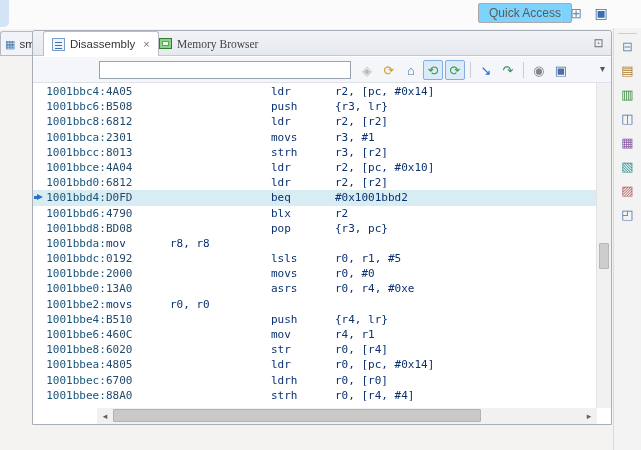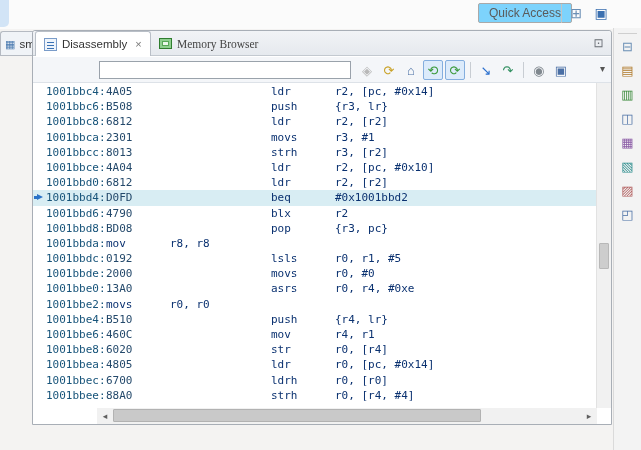--- a/index.html
+++ b/index.html
@@ -16,21 +16,21 @@
   .ticon { width:18px; height:18px; font-size:14px; line-height:18px; text-align:center; }
 
   
   .left-view { position:absolute; left:0; top:31px; width:33px; height:25px; background:#f0f3f7; border:1px solid #b5bac2; border-right:none; border-radius:3px 0 0 0; display:flex; align-items:center; gap:4px; padding-left:4px; overflow:hidden; font-size:11.5px; color:#333; white-space:nowrap; }
   .mini-icon { font-size:11px; line-height:12px; }
 
   
   .panel { position:absolute; left:32px; top:30px; width:580px; height:395px; background:#fff; border:1px solid #a8aeb6; border-radius:3px 3px 0 0; }
   .tabbar { position:absolute; left:0; top:0; right:0; height:25px; background:linear-gradient(#f1f3f6,#e5e9ee); border-bottom:1px solid #c3c9d0; border-radius:3px 3px 0 0; }
   .tab { position:absolute; top:0; height:25px; display:flex; align-items:center; gap:5px; padding:0 8px; font-size:11.5px; color:#333; white-space:nowrap; }
-  .tab.active { left:2px; background:#fff; border:1px solid #b9bfc7; border-bottom:none; border-radius:3px 3px 0 0; }
+  .tab.active { left:10px; background:#fff; border:1px solid #b9bfc7; border-bottom:none; border-radius:3px 3px 0 0; }
   .tab.inactive { left:118px; color:#444;font-family:Liberation Serif, serif; }
   .icon-disasm { width:13px; height:13px; border:1px solid #7a9cc9; background:#eef4fb; position:relative; flex:0 0 auto; }
   .icon-disasm::before { content:""; position:absolute; left:2px; right:2px; top:3px; height:8px; background:repeating-linear-gradient(#3a72b5 0 1px, transparent 1px 3px); }
   .icon-memory { width:13px; height:11px; background:#8fcf8f; border:1px solid #2f7d2f; position:relative; flex:0 0 auto; }
   .icon-memory::before { content:""; position:absolute; inset:2px; background:#eaf7ea; border:1px solid #57a757; }
   .tab-close { font-size:11px; color:#777; margin-left:3px; line-height:11px; }
   .minimize-btn { position:absolute; right:5px; top:5px; width:15px; height:15px; color:#6a6f76; font-size:12px; line-height:15px; text-align:center; }
 
   
   .vtoolbar { position:absolute; left:0; top:26px; right:0; height:26px; background:#f4f6f9; border-bottom:1px solid #dde2e8; }
@@ -40,21 +40,21 @@
   .tb-icon.pressed { background:#dcebfb; border-color:#84aede; }
   .tb-sep { width:1px; height:16px; background:#c8cdd3; margin:0 3px; }
   .menu-chevron { position:absolute; right:6px; top:7px; font-size:10px; color:#555; line-height:10px; }
 
   
   .content { position:absolute; left:0; top:52px; right:0; bottom:16px; background:#fff; overflow:hidden; }
   .rows { position:absolute; left:0; top:1px; right:15px; }
   .asm-row { position:relative; height:15.2px; line-height:15.2px; font-family:"DejaVu Sans Mono",monospace; font-size:11px; padding-left:13px; white-space:nowrap; display:flex; }
   .asm-row.hl-green { background:#cfe3a6; }
   .asm-row.hl-blue  { background:#d8edf3; }
-  .col-address  { width:60px;  color:#17547a; }
+  .col-address  { width:60px;  color:#17547a;text-align:center; }
   .col-opcode   { width:165px; color:#24496b; }
   .col-mnemonic { width:64px;  color:#0a3170; }
   .col-operands { color:#0a3170; }
   .pc-arrow { position:absolute; left:4px; top:4px; width:0; height:0; border-left:6px solid #2a72c8; border-top:3.5px solid transparent; border-bottom:3.5px solid transparent; }
   .pc-arrow::before { content:""; position:absolute; left:-9px; top:-1.5px; width:3px; height:3px; background:#2a72c8; }
 
   
   .vscroll { position:absolute; top:52px; right:0; width:15px; bottom:16px; background:#f1f1f1; border-left:1px solid #e2e2e2; }
   .vthumb { position:absolute; left:2px; right:2px; top:160px; height:26px; background:#cdcdcd; border:1px solid #b8b8b8; border-radius:1px; }
   .hscroll { position:absolute; left:64px; right:14px; bottom:0; height:16px; background:#f1f1f1; display:flex; }

